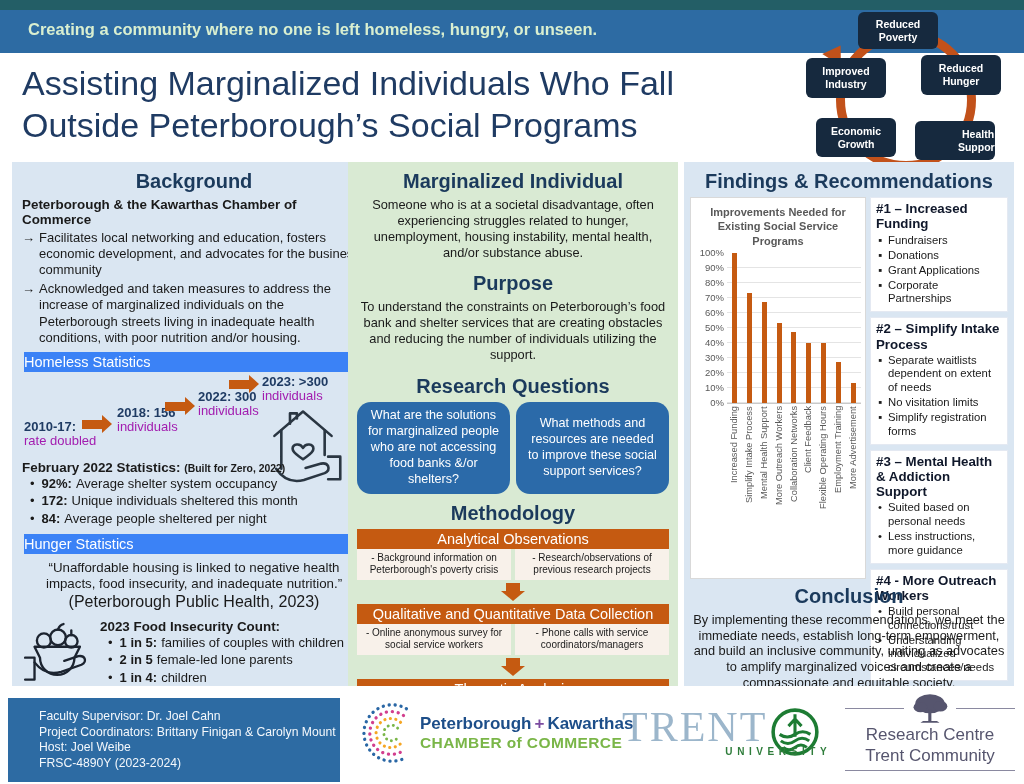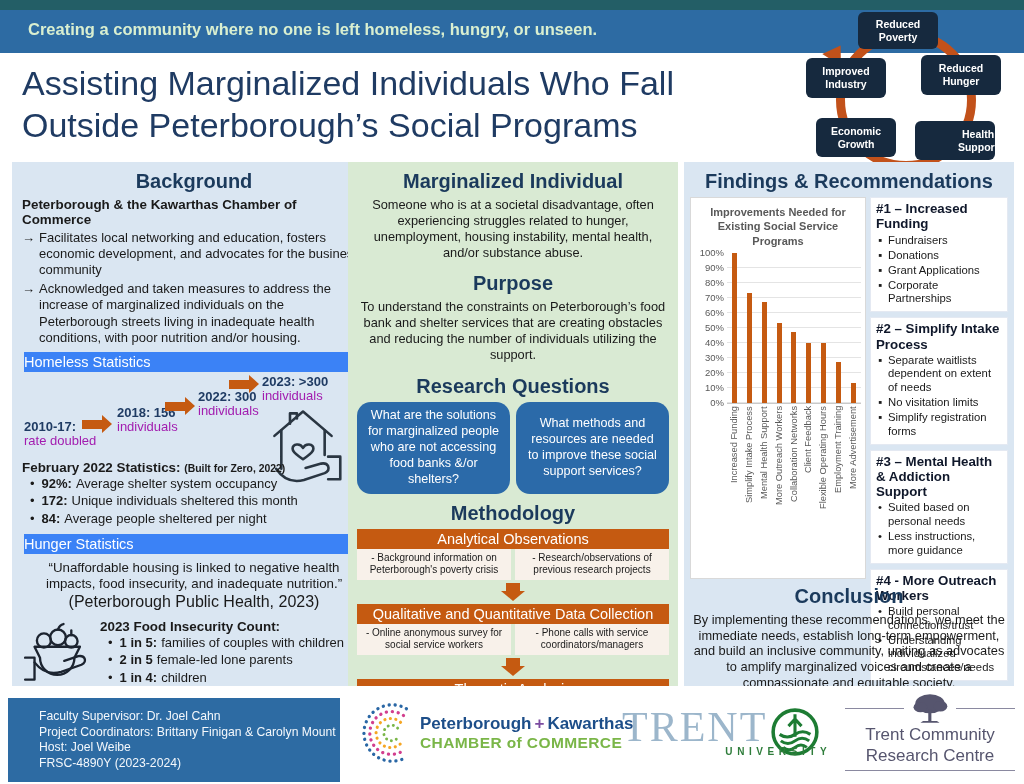--- a/index.html
+++ b/index.html
@@ -409,16 +409,16 @@
         <ellipse cx="30" cy="13" rx="17" ry="11"></ellipse>
         <ellipse cx="19" cy="17" rx="8" ry="6"></ellipse>
         <ellipse cx="42" cy="16" rx="8" ry="6"></ellipse>
         <rect x="28" y="20" width="3.6" height="13"></rect>
         <path d="M22 33 h16 l3 2 h-22 z"></path>
       </g>
     </svg>
     <div class="tcrc-line"></div>
   </div>
   <div class="tcrc-txt">
+    <div>Research Centre</div>
     <div>Trent Community</div>
-    <div>Research Centre</div>
   </div>
 </div>
 
 </body></html>

